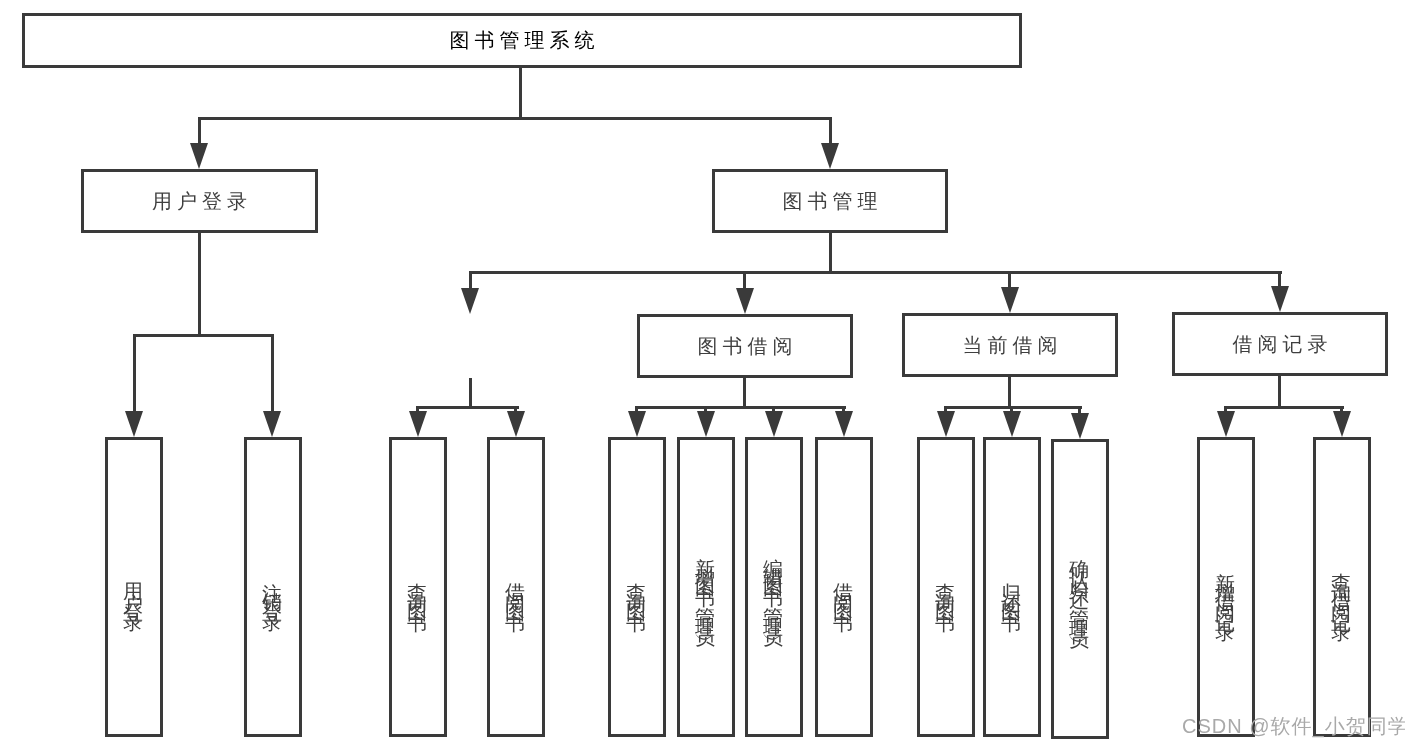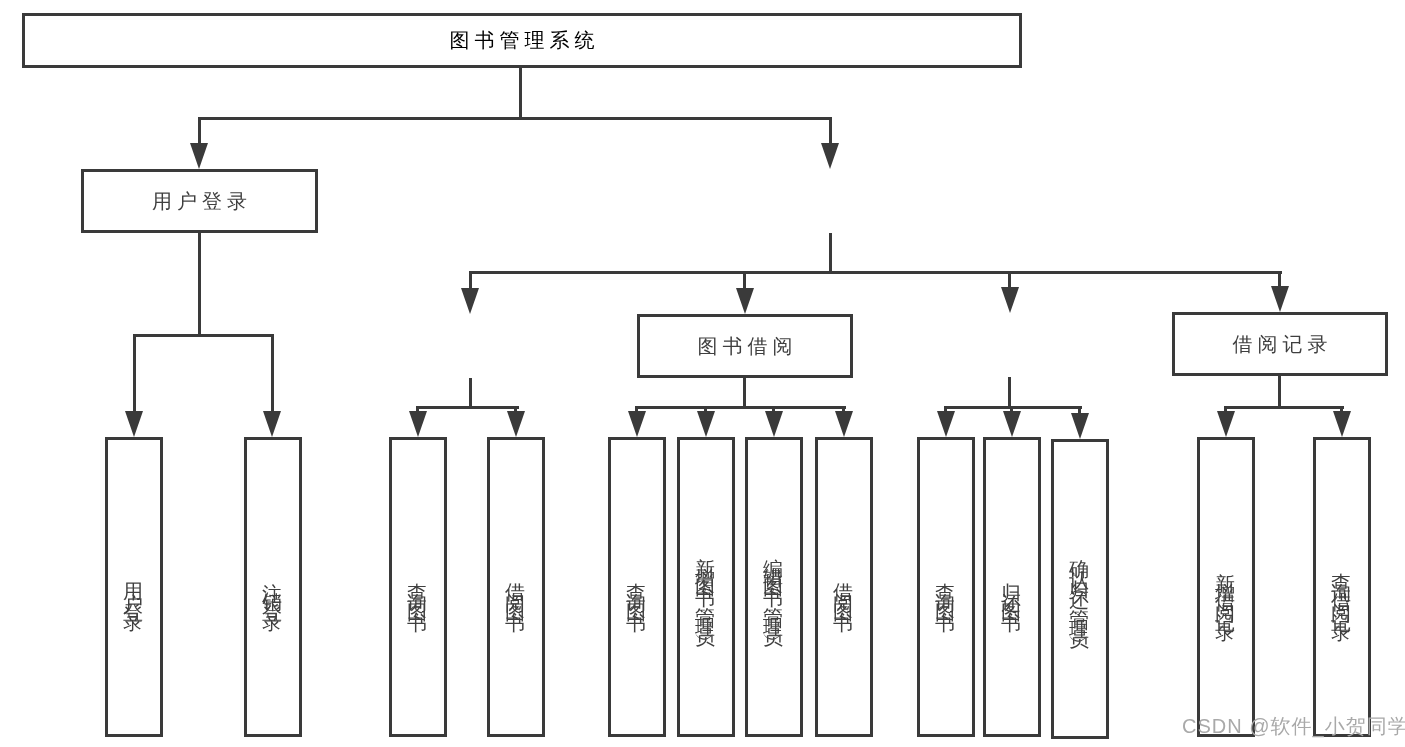--- a/index.html
+++ b/index.html
@@ -120,23 +120,29 @@
       <div class="arrow" style="left: 1333px; top: 411px; border-top-color: rgb(58, 58, 58);"></div>
     </div>
 
   <div class="node" style="left: 22px; top: 13px; width: 1000px; height: 55px; border-color: rgb(58, 58, 58);">
     <span class="hlabel" style="color: #000000;">图书管理系统</span>
   </div>
 
   <div class="node" style="left: 81px; top: 169px; width: 237px; height: 64px; border-color: rgb(58, 58, 58);">
     <span class="hlabel" style="color: rgb(63, 63, 63);">用户登录</span>
   </div>
+  <div class="node" style="left: 712px; top: 169px; width: 236px; height: 64px; border-color: rgb(58, 58, 58);">
+    <span class="hlabel" style="color: rgb(63, 63, 63);">图书管理</span>
+  </div>
 
   <div class="node" style="left: 637px; top: 314px; width: 216px; height: 64px; border-color: rgb(58, 58, 58);">
     <span class="hlabel" style="color: rgb(63, 63, 63);">图书借阅</span>
+  </div>
+  <div class="node" style="left: 902px; top: 313px; width: 216px; height: 64px; border-color: rgb(58, 58, 58);">
+    <span class="hlabel" style="color: rgb(63, 63, 63);">当前借阅</span>
   </div>
   <div class="node" style="left: 1172px; top: 312px; width: 216px; height: 64px; border-color: rgb(58, 58, 58);">
     <span class="hlabel" style="color: rgb(63, 63, 63);">借阅记录</span>
   </div>
 
   <div class="node vnode" style="left: 105px; top: 437px; border-color: rgb(58, 58, 58);">
     <span class="vlabel" style="color: rgb(63, 63, 63);">用户登录</span>
   </div>
   <div class="node vnode" style="left: 244px; top: 437px; border-color: rgb(58, 58, 58);">
     <span class="vlabel" style="color: rgb(63, 63, 63);">注销登录</span>

